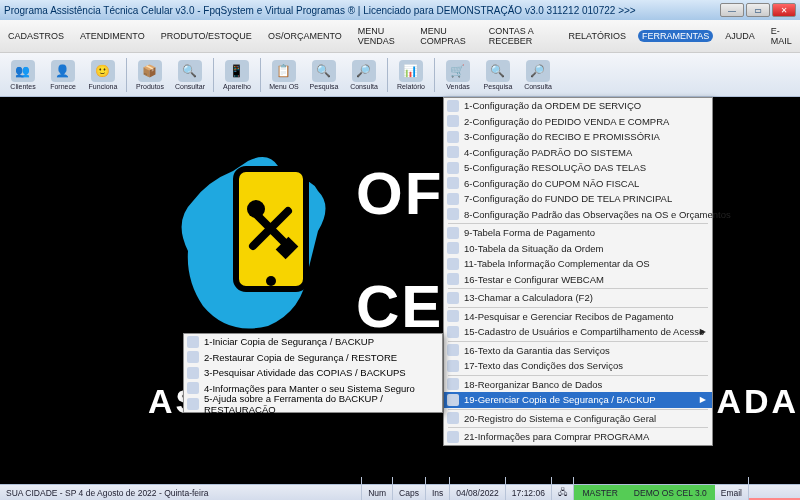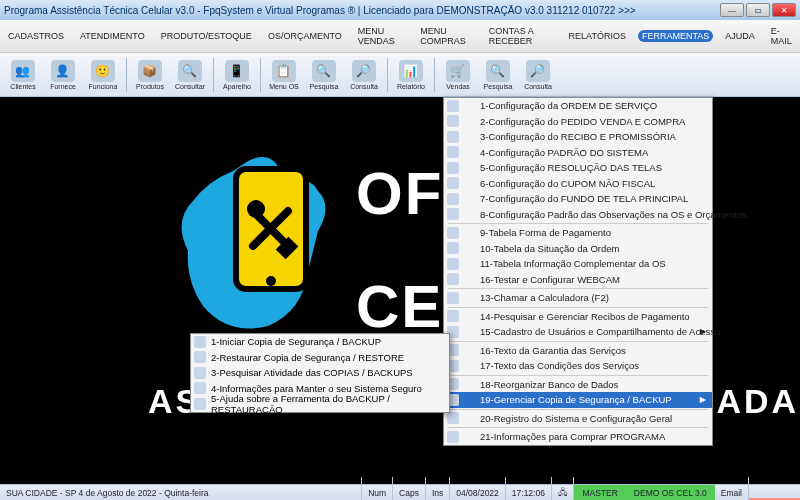--- a/index.html
+++ b/index.html
@@ -21,27 +21,27 @@
 .tool-sep { width: 1px; height: 34px; background: #aab8cc; margin: 0 2px; }
 
 .workspace { position: relative; width: 800px; height: 404px; background: #000; }
 .bg-text1 { position: absolute; left: 356px; top: 62px; color: #fff; font-size: 60px; font-weight: bold; font-family: Arial; letter-spacing: 2px; }
 .bg-text2 { position: absolute; left: 356px; top: 175px; color: #fff; font-size: 60px; font-weight: bold; font-family: Arial; letter-spacing: 2px; }
 .bg-text3 { position: absolute; left: 148px; top: 285px; color: #fff; font-size: 34px; font-weight: bold; font-family: Arial; letter-spacing: 3px; }
 .logo-hand { position: absolute; left: 158px; top: 34px; width: 200px; height: 210px; }
 .logo-hand svg { width: 100%; height: 100%; }
 
 .dropdown { position: absolute; top: 0; left: 443px; width: 270px; background: #f4f4f4; border: 1px solid #8a8a8a; box-shadow: 2px 2px 6px rgba(0,0,0,0.4); font-size: 9.5px; color: #222; }
-.dropdown .ditem { height: 15.5px; display: flex; align-items: center; padding: 0 4px 0 36px; position: relative; cursor: default; white-space: nowrap; }
+.dropdown .ditem { height: 15.5px; display: flex; align-items: center; padding: 0 4px 0 20px; position: relative; cursor: default; white-space: nowrap; }
 .dropdown .ditem.hl { background: #2a6fc9; color: #fff; }
 .dropdown .ditem .arrow { position: absolute; right: 6px; font-size: 8px; }
 .dropdown .dsep { height: 1px; background: #ccc; margin: 1px 4px; }
 .dropdown .dicon { position: absolute; left: 3px; width: 12px; height: 12px; background: #c8d4e8; border-radius: 2px; font-size: 8px; display:flex;align-items:center;justify-content:center; }
 
-.submenu { position: absolute; top: 236px; left: 190px; width: 260px; background: #f4f4f4; border: 1px solid #8a8a8a; box-shadow: 2px 2px 6px rgba(0,0,0,0.4); font-size: 9.5px; }
+.submenu { position: absolute; top: 236px; left: 183px; width: 260px; background: #f4f4f4; border: 1px solid #8a8a8a; box-shadow: 2px 2px 6px rgba(0,0,0,0.4); font-size: 9.5px; }
 .submenu .ditem { height: 15.5px; display: flex; align-items: center; padding: 0 4px 0 20px; position: relative; }
 .submenu .dicon { position: absolute; left: 3px; width: 12px; height: 12px; background: #c8d4e8; border-radius: 2px; }
 
 .statusbar { position: absolute; bottom: 0; left: 0; width: 800px; height: 16px; background: linear-gradient(#e8ecf4,#d4dcec); display: flex; align-items: center; font-size: 8.5px; color: #223; border-top: 1px solid #b0c0d8; }
 .statusbar .cell { padding: 16px 6px; border-right: 1px solid #b8c4d8; height: 100%; display: flex; align-items: center; }
 .statusbar .green { background: #5c5; padding: 0 8px; height: 100%; display:flex;align-items:center;text-align:right; }
 .statusbar .tag { background: #f88; padding: 0 4px; height: 100%; display:flex;align-items:center;margin-top:25px; }
 </style>
 </head>
 <body>

